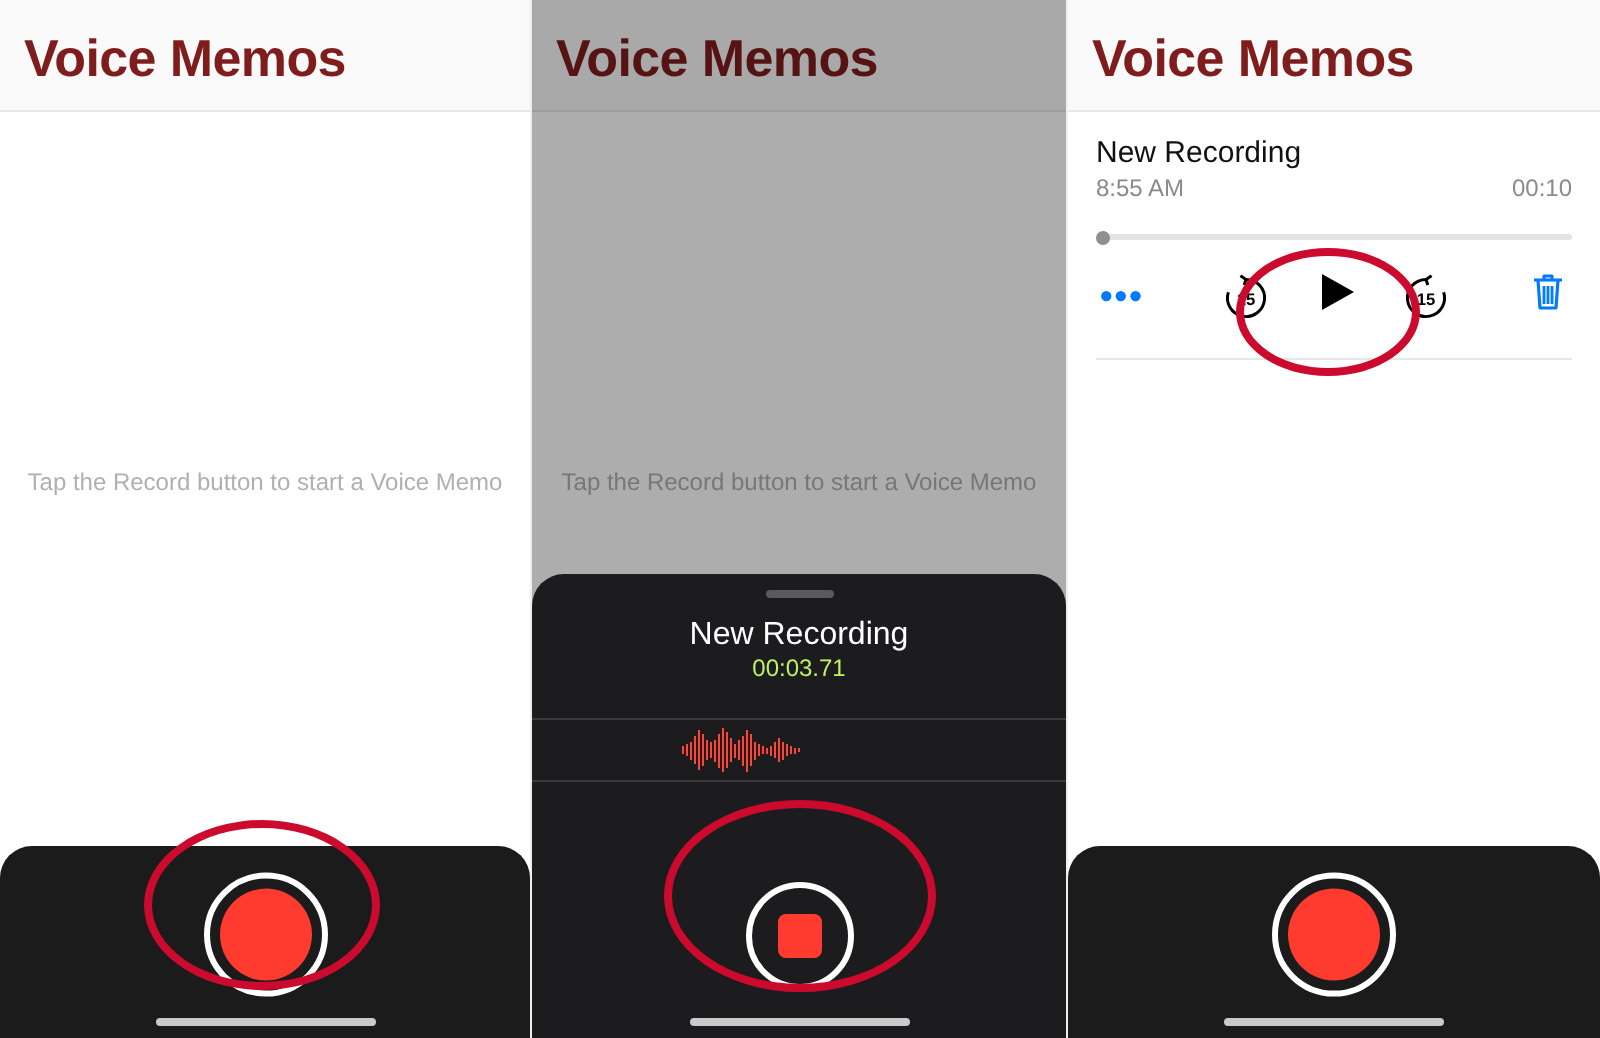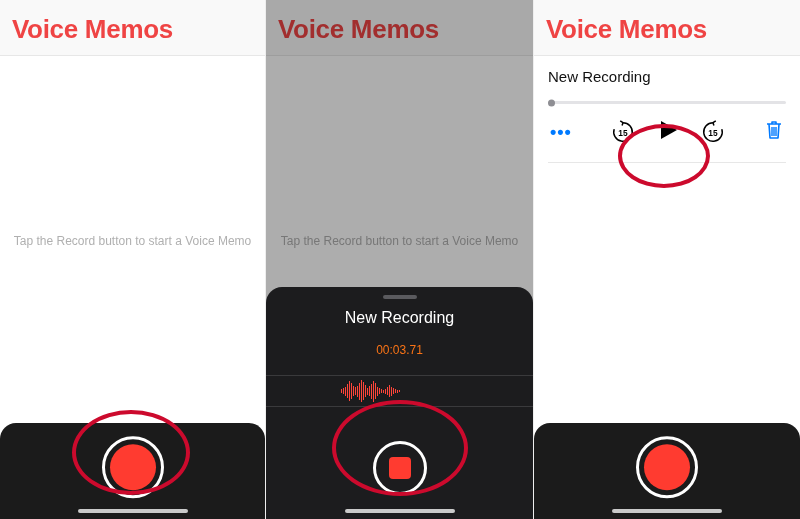--- a/index.html
+++ b/index.html
@@ -23,21 +23,21 @@
     .panel-3 { width: 266px; }
 
     .header {
       padding: 14px 12px 10px 12px;
       border-bottom: 1px solid #e7e7e7;
       background: #f9f9f9;
     }
     .header-title {
       font-size: 26px;
       font-weight: 700;
-      color: #ef4444;
+      color: #7f1d1d;
       letter-spacing: -0.3px;
     }
 
     .hint-text {
       position: absolute;
       width: 100%;
       text-align: center;
       top: 234px;
       font-size: 12px;
       color: #b0b0b0;
@@ -113,21 +113,21 @@
       color: #fff;
       text-align: center;
     }
     .grabber {
       width: 34px; height: 4px;
       background: #5a5a5e;
       border-radius: 3px;
       margin: 8px auto 10px;
     }
     .rec-title { font-size: 16px; font-weight: 500; }
-    .rec-time { font-size: 12px; color: #f97316; margin-top: 16px; }
+    .rec-time { font-size: 12px; color: #bef264; margin-top: 0; }
     .waveform {
       margin-top: 18px;
       height: 32px;
       border-top: 1px solid #3a3a3c;
       border-bottom: 1px solid #3a3a3c;
       position: relative;
       overflow: hidden;
     }
     .wave-bars {
       position: absolute;
@@ -287,20 +287,24 @@
   <div class="anno" style="left:66px; top:400px; width:136px; height:96px;"></div>
 </div>
 
 <div class="panel panel-3">
   <div class="header">
     <div class="header-title">Voice Memos</div>
   </div>
 
   <div class="recording-item">
     <div class="ri-title">New Recording</div>
+    <div class="ri-row1">
+      <span>8:55 AM</span>
+      <span>00:10</span>
+    </div>
 
     <div class="scrub">
       <div class="scrub-dot"></div>
     </div>
 
     <div class="controls-row">
       <span class="icon-blue more-dots">•••</span>
 
       <div class="controls-center">
         <span class="skip">

